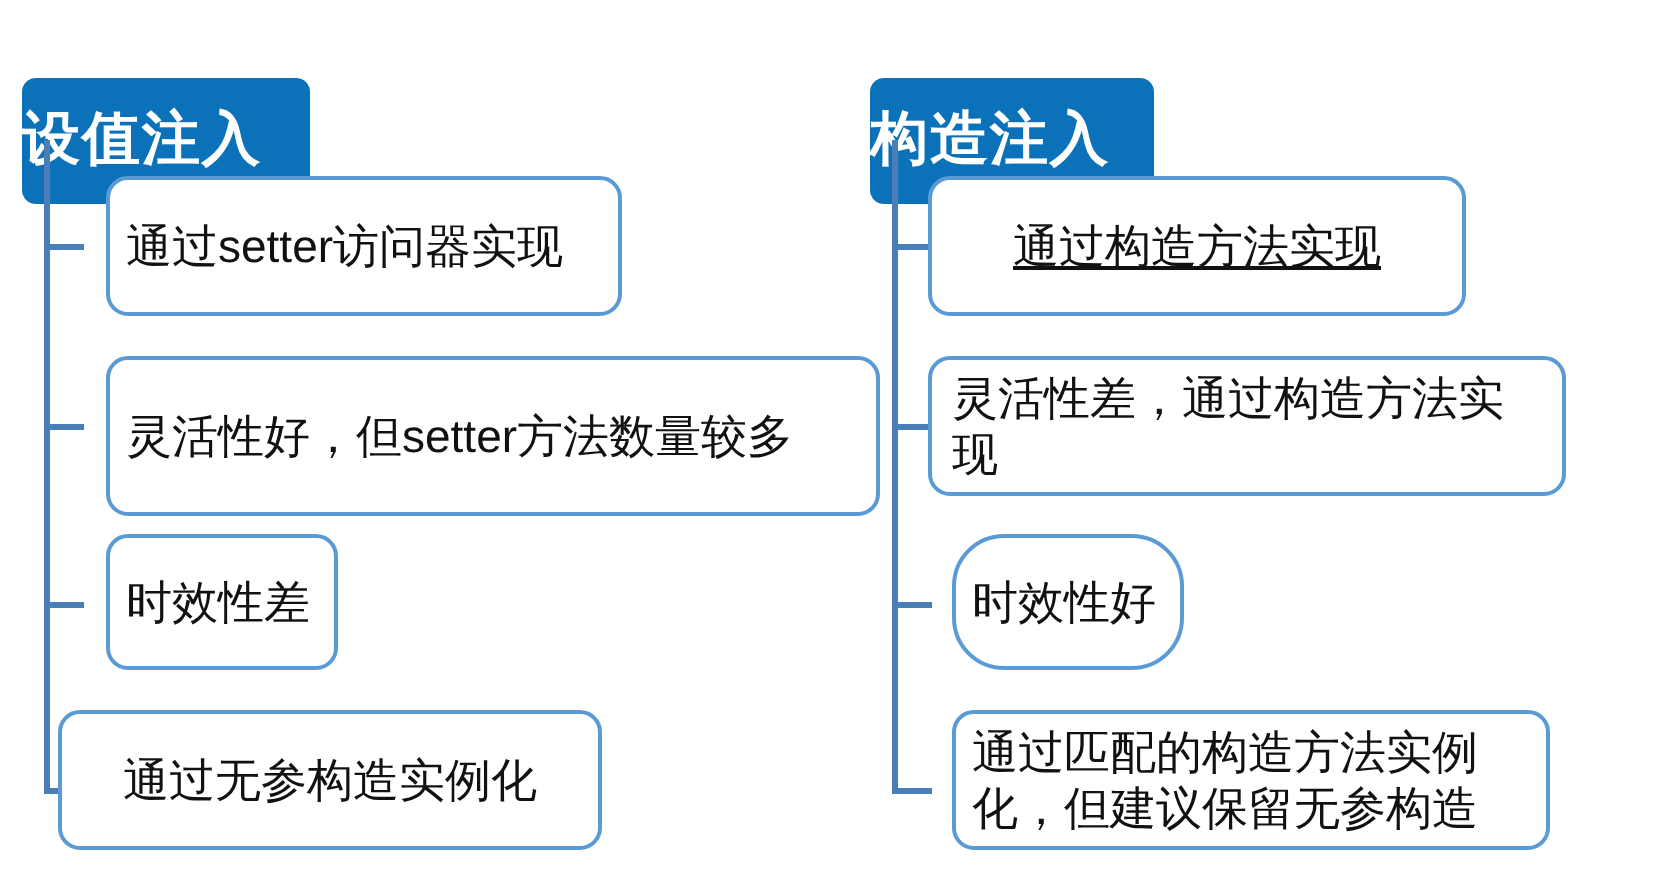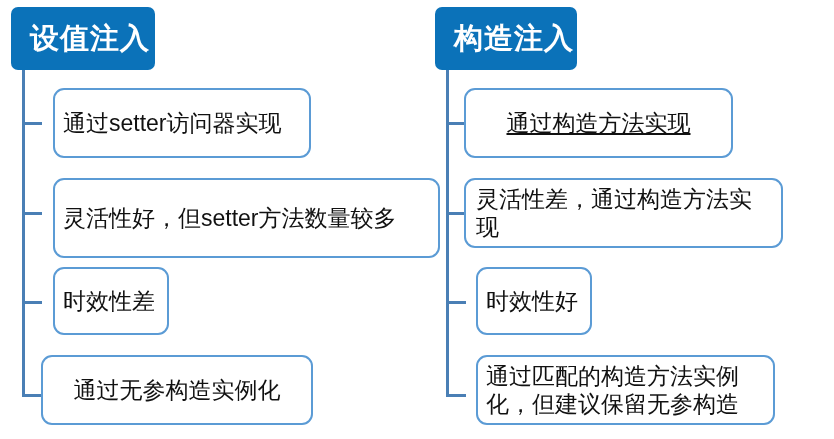--- a/index.html
+++ b/index.html
@@ -23,23 +23,24 @@
     position: absolute;
     background: #0b72b9;
     border-radius: 7px;
     color: #ffffff;
     font-size: 29px;
     font-weight: bold;
     letter-spacing: 1px;
     display: flex;
     align-items: center;
     justify-content: flex-start;
-    padding-left: 19px;
+    padding-left: 0;
     box-sizing: border-box;
     line-height: 1;
+    margin-top: 32px;
   }
 
   
   .leaf-node {
     position: absolute;
     background: #ffffff;
     border: 2px solid #5b9bd5;
     border-radius: 11px;
     color: #111111;
     font-size: 23px;
@@ -85,21 +86,21 @@
   </div>
 
   <div class="leaf-node align-left" style="left:41px; top:178px; width:387px; height:80px;">
     <span class="leaf-text">灵活性好，但setter方法数量较多</span>
   </div>
 
   <div class="leaf-node align-left" style="left:41px; top:267px; width:116px; height:68px;text-align:center;">
     <span class="leaf-text">时效性差</span>
   </div>
 
-  <div class="leaf-node align-center" style="left:41px; top:355px; width:272px; height:70px;">
+  <div class="leaf-node align-center" style="left:29px; top:355px; width:272px; height:70px;">
     <span class="leaf-text">通过无参构造实例化</span>
   </div>
 
   <div class="root-node" style="left:435px; top:7px; width:142px; height:63px;">
     <span>构造注入</span>
   </div>
 
   <div class="trunk" style="left:446px; top:70px; height:327px;"></div>
 
   <div class="branch-arm" style="left:446px; top:122px; width:20px;"></div>
@@ -108,21 +109,21 @@
   <div class="branch-arm" style="left:446px; top:394px; width:20px;"></div>
 
   <div class="leaf-node align-center" style="left:464px; top:88px; width:269px; height:70px;text-decoration:underline;">
     <span class="leaf-text">通过构造方法实现</span>
   </div>
 
   <div class="leaf-node align-center" style="left:464px; top:178px; width:319px; height:70px;">
     <span class="leaf-text">灵活性差，通过构造方法实现</span>
   </div>
 
-  <div class="leaf-node align-left" style="left:464px; top:267px; width:116px; height:68px;">
+  <div class="leaf-node align-left" style="left:464px; top:267px; width:116px; height:68px;border-radius:26px;">
     <span class="leaf-text">时效性好</span>
   </div>
 
   <div class="leaf-node align-left" style="left:464px; top:355px; width:299px; height:70px;">
     <span class="leaf-text">通过匹配的构造方法实例化，但建议保留无参构造</span>
   </div>
 
 </div>
 
 </body></html>

